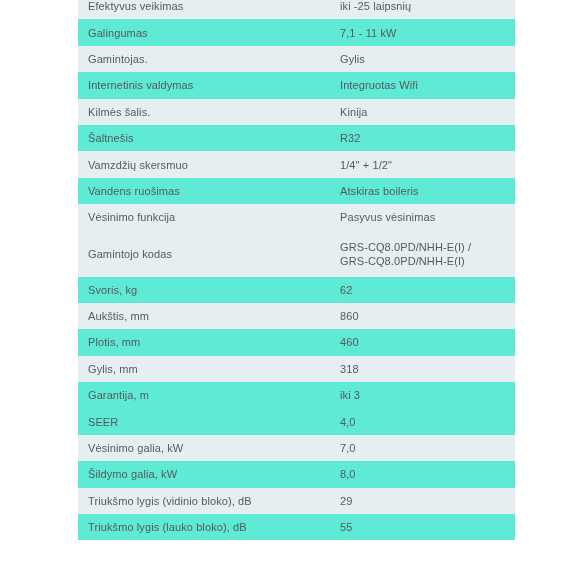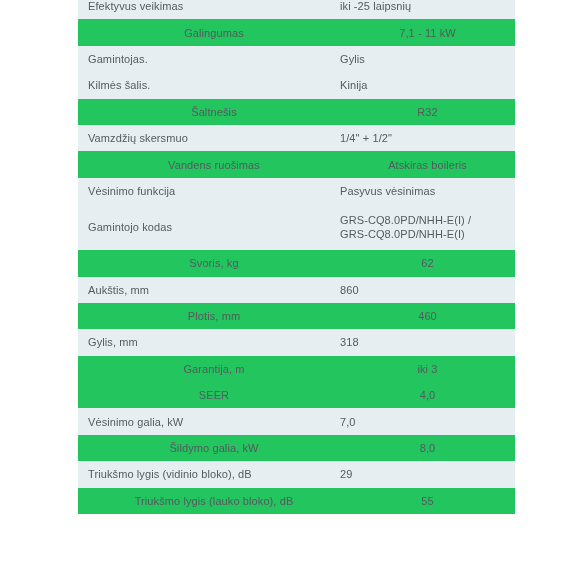--- a/index.html
+++ b/index.html
@@ -18,22 +18,21 @@
     left: 78px;
     top: -7px;
     width: 427px;
     border-collapse: collapse;
     table-layout: fixed;
   }
   #spec-table tr.row-tinted {
     background: #e7eef1;
   }
   #spec-table tr.row-plain {
-    background: #22c55e;
-    text-align: center;
+    background: #5eead4;
   }
   #spec-table td {
     padding: 0 0 0 10px;
     height: 26.4px;
     font-size: 11px;
     line-height: 14px;
     color: #545b5e;
     vertical-align: middle;
     letter-spacing: 0.1px;
     font-weight: 400;
@@ -64,20 +63,24 @@
         <td class="spec-label">Efektyvus veikimas</td>
         <td class="spec-value">iki -25 laipsnių</td>
       </tr>
       <tr class="row-plain">
         <td class="spec-label">Galingumas</td>
         <td class="spec-value">7,1 - 11 kW</td>
       </tr>
       <tr class="row-tinted">
         <td class="spec-label">Gamintojas.</td>
         <td class="spec-value">Gylis</td>
+      </tr>
+      <tr class="row-plain">
+        <td class="spec-label">Internetinis valdymas</td>
+        <td class="spec-value">Integruotas Wifi</td>
       </tr>
       <tr class="row-tinted">
         <td class="spec-label">Kilmės šalis.</td>
         <td class="spec-value">Kinija</td>
       </tr>
       <tr class="row-plain">
         <td class="spec-label">Šaltnešis</td>
         <td class="spec-value">R32</td>
       </tr>
       <tr class="row-tinted">

